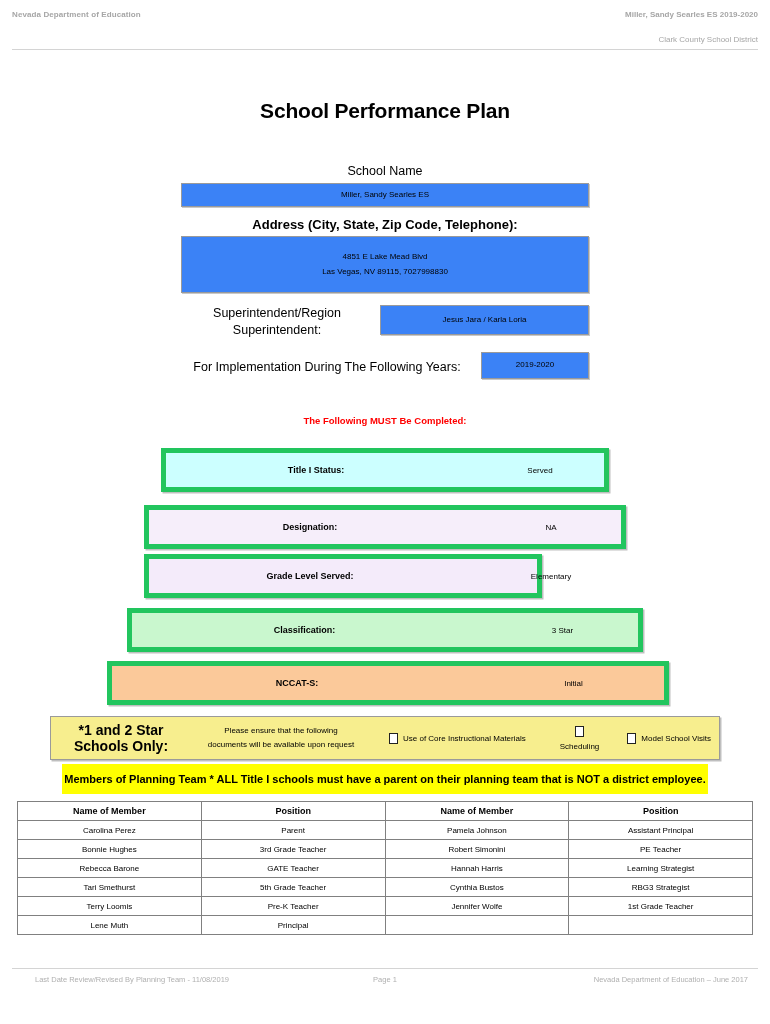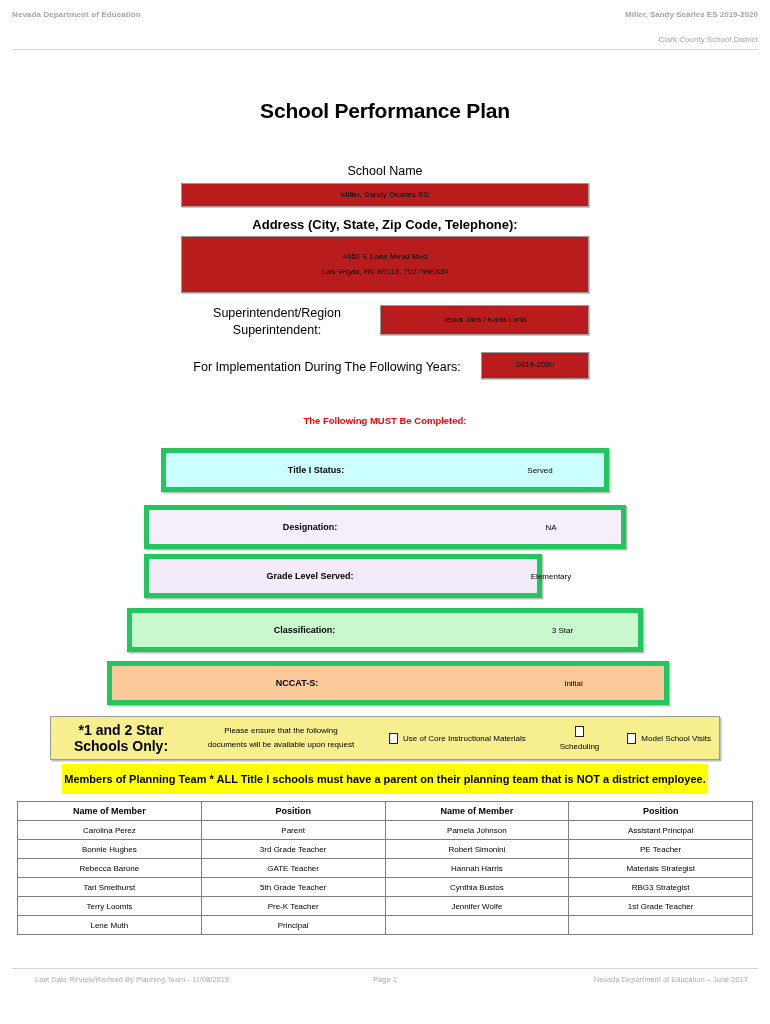--- a/index.html
+++ b/index.html
@@ -52,21 +52,21 @@
   
   .field-label {
     position: absolute;
     text-align: center;
     font-size: 12.5px;
     color: #000;
   }
   .field-box {
     position: absolute;
     border: 1px solid #9a9a9a;
-    background: #b91c1c;
+    background: #3b82f6;
     box-shadow: 1px 1px 0 0 #c8c8c8;
     display: flex;
     align-items: center;
     justify-content: center;
     font-size: 8px;
     text-align: center;
   }
   .field-box .inner { width: 100%; line-height: 1.85; }
 
   #school-name-label { top: 164px; left: 181px; width: 408px; }
@@ -322,21 +322,21 @@
       <tr>
         <td>Bonnie Hughes</td>
         <td>3rd Grade Teacher</td>
         <td>Robert Simonini</td>
         <td>PE Teacher</td>
       </tr>
       <tr>
         <td>Rebecca Barone</td>
         <td>GATE Teacher</td>
         <td>Hannah Harris</td>
-        <td>Materials Strategist</td>
+        <td>Learning Strategist</td>
       </tr>
       <tr>
         <td>Tari Smethurst</td>
         <td>5th Grade Teacher</td>
         <td>Cynthia Bustos</td>
         <td>RBG3 Strategist</td>
       </tr>
       <tr>
         <td>Terry Loomis</td>
         <td>Pre-K Teacher</td>

